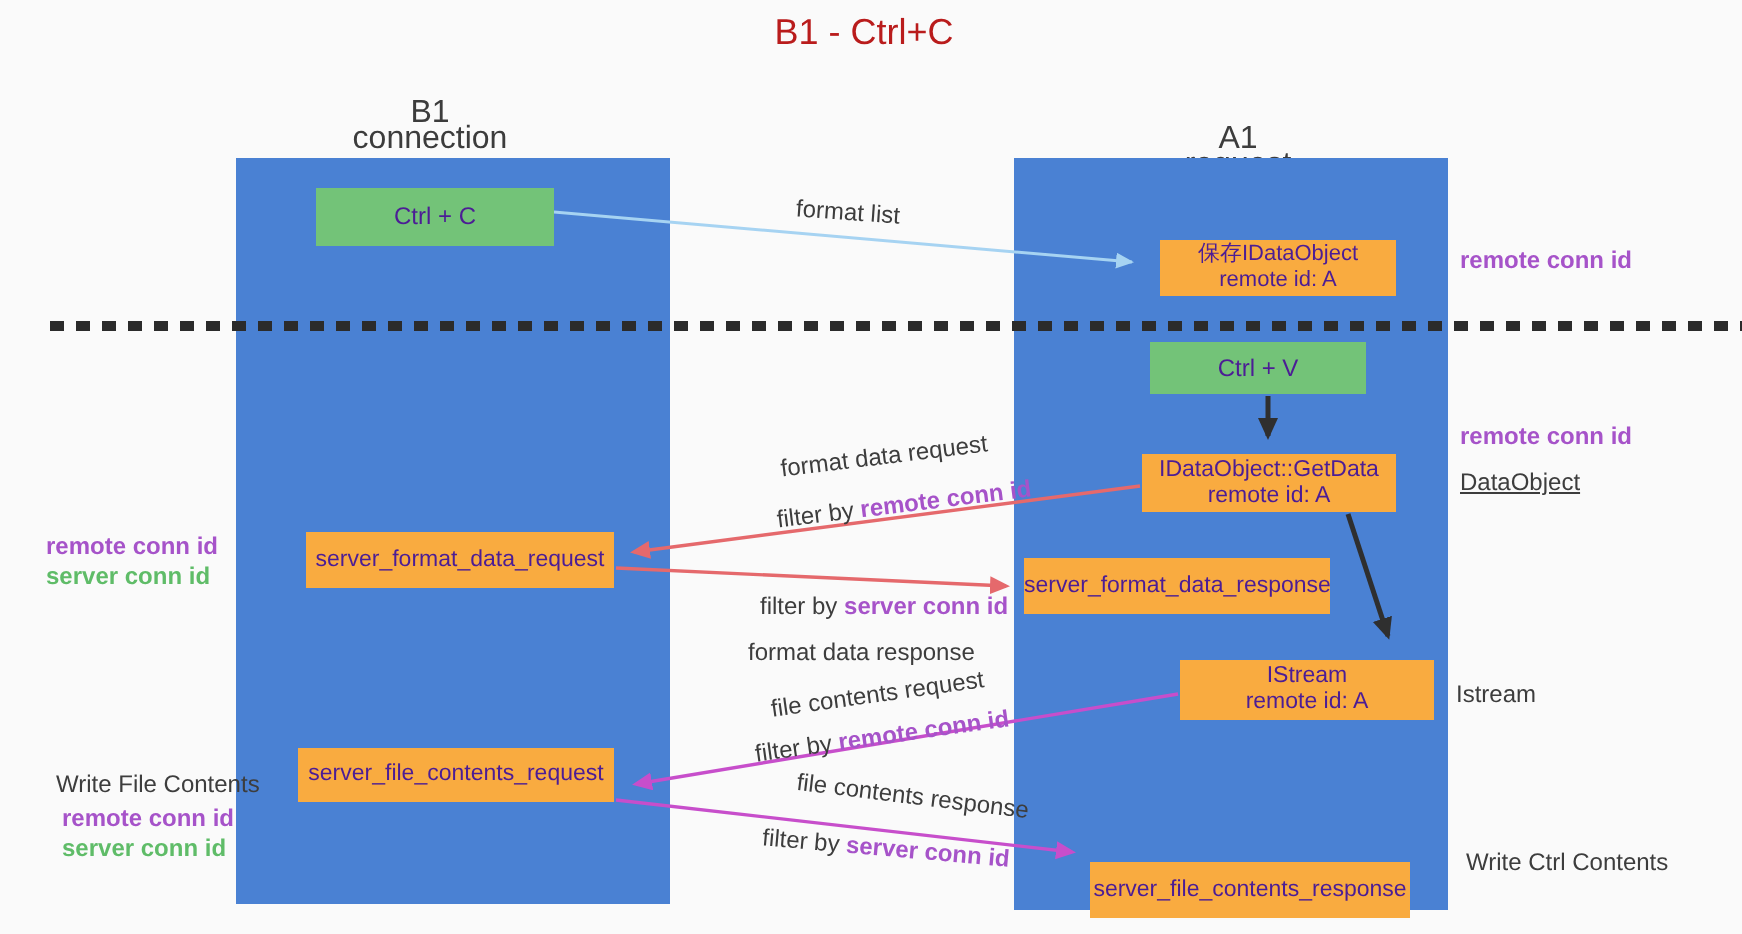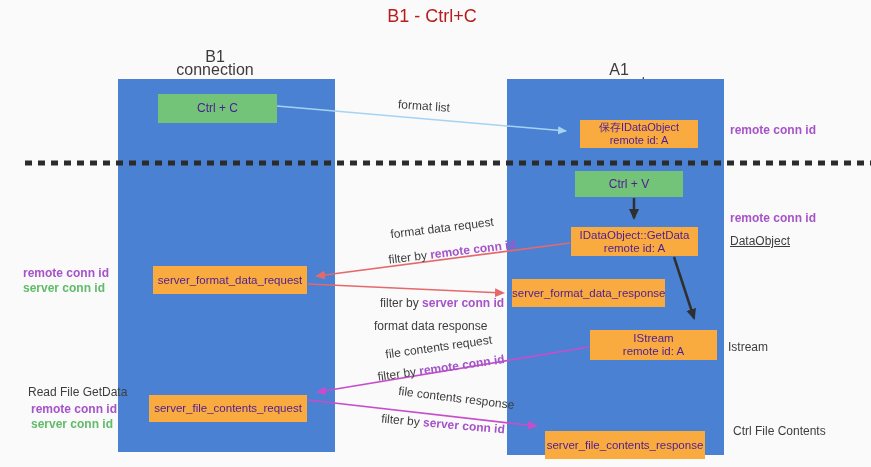--- a/index.html
+++ b/index.html
@@ -109,21 +109,21 @@
   <div class="node orange" style="left:512px;top:279px;width:153px;height:28px;">
     <div>server_format_data_response</div>
   </div>
   <div class="node orange" style="left:153px;top:266px;width:154px;height:28px;">
     <div>server_format_data_request</div>
   </div>
   <div class="node orange" style="left:590px;top:330px;width:127px;height:30px;">
     <div>IStream</div>
     <div>remote id: A</div>
   </div>
-  <div class="node orange" style="left:149px;top:395px;width:158px;height:27px;">
+  <div class="node orange" style="left:149px;top:374px;width:158px;height:27px;">
     <div>server_file_contents_request</div>
   </div>
   <div class="node orange" style="left:545px;top:415px;width:160px;height:28px;margin-top:16px;">
     <div>server_file_contents_response</div>
   </div>
 
   <div class="lbl tilt-p4" style="left:398px;top:99px;">format list</div>
 
   <div class="lbl tilt-n7" style="left:390px;top:221px;">format data request</div>
   <div class="lbl tilt-n7" style="left:388px;top:245px;">
@@ -146,21 +146,21 @@
   <div class="lbl tilt-p7" style="left:398px;top:391px;">file contents response</div>
   <div class="lbl tilt-p5" style="left:381px;top:417px;">
     <span>filter by</span>
     <span class="purple">server conn id</span>
   </div>
 
   <div class="lbl purple" style="left:730px;top:123px;">remote conn id</div>
   <div class="lbl purple" style="left:730px;top:211px;">remote conn id</div>
   <div class="lbl" style="left:730px;top:234px;text-decoration:underline;">DataObject</div>
   <div class="lbl" style="left:728px;top:340px;">Istream</div>
-  <div class="lbl" style="left:733px;top:424px;">Ctrl File Contents</div>
+  <div class="lbl" style="left:733px;top:424px;">Write Ctrl Contents</div>
 
   <div class="lbl purple" style="left:23px;top:266px;">remote conn id</div>
   <div class="lbl greenlbl" style="left:23px;top:281px;">server conn id</div>
-  <div class="lbl" style="left:28px;top:385px;">Read File GetData</div>
+  <div class="lbl" style="left:28px;top:385px;">Write File Contents</div>
   <div class="lbl purple" style="left:31px;top:402px;">remote conn id</div>
   <div class="lbl greenlbl" style="left:31px;top:417px;">server conn id</div>
 
 </div>
 
 </body></html>

